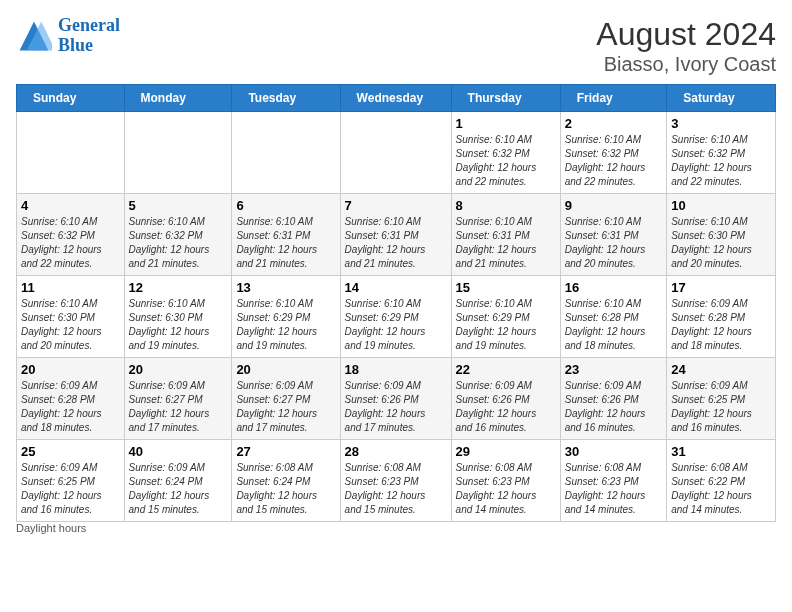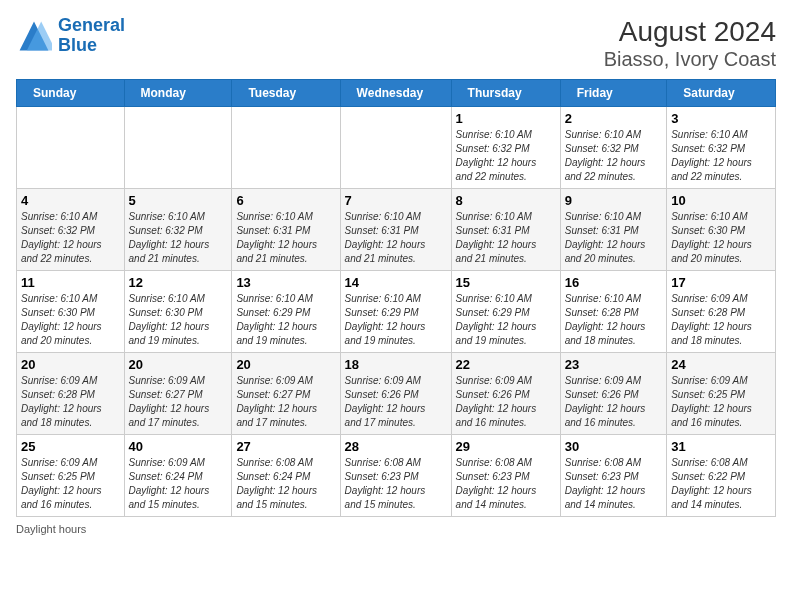--- a/index.html
+++ b/index.html
@@ -18,31 +18,32 @@
     }
     .logo {
       display: flex;
       align-items: center;
       gap: 6px;
     }
     .logo-text {
       font-size: 18px;
       font-weight: bold;
       line-height: 1.1;
+      font-family: Liberation Serif, serif;
     }
     .logo-text span { color: #1a6db5; }
     .logo-icon {
       width: 36px;
       height: 36px;
     }
     .title-block {
       text-align: right;
     }
     .title-block h1 {
-      font-size: 28px;
+      font-size: 32px;
       font-weight: normal;
       color: #333;
     }
     .title-block h2 {
       font-size: 20px;
       font-weight: normal;
       color: #555;
     }
     table {
       width: 100%;
@@ -79,21 +80,21 @@
     .day-info {
       color: #333;
       font-size: 10px;
       line-height: 1.4;
       font-style: italic;
     }
     tbody tr:nth-child(odd) { background: #fff; }
     tbody tr:nth-child(even) { background: #f5f5f5; }
     .empty { background: #fff; }
     .footer {
-      margin-top: 6px;
+      margin-top: 0;
       font-size: 11px;
       color: #555;
       text-align: left;
     }
   </style>
 </head>
 <body>
 
 <div class="header">
   <div class="logo">

